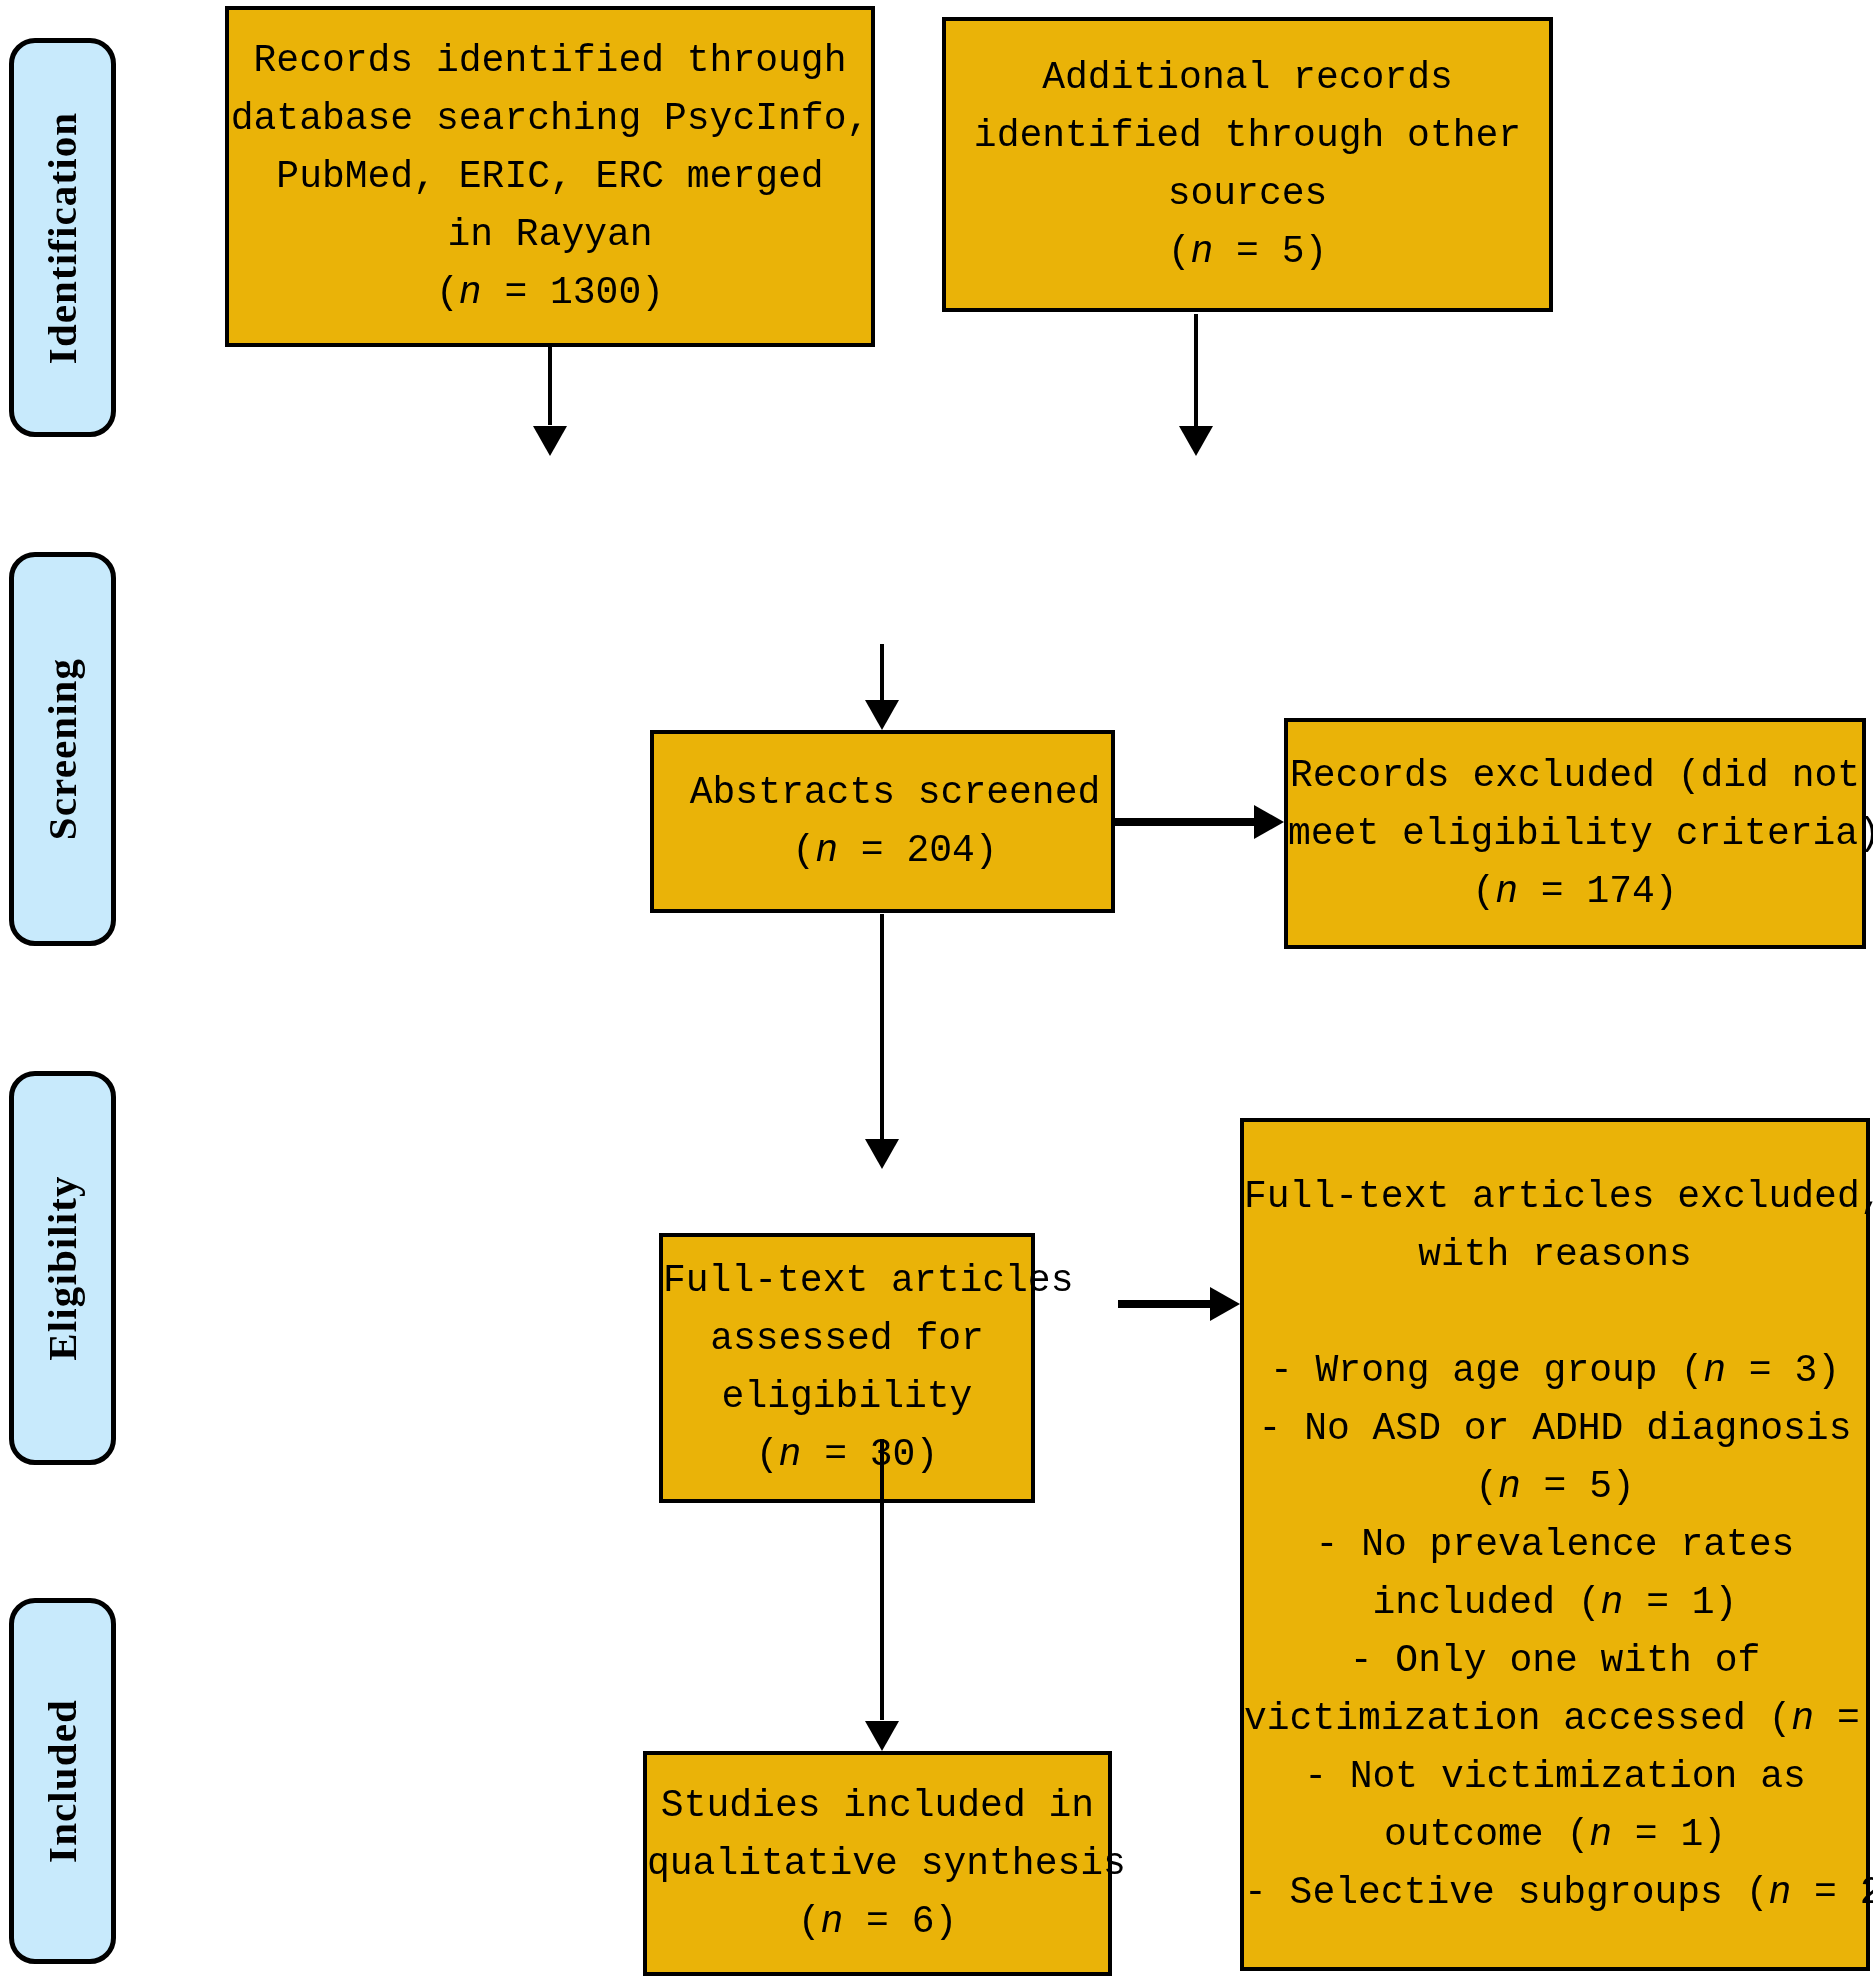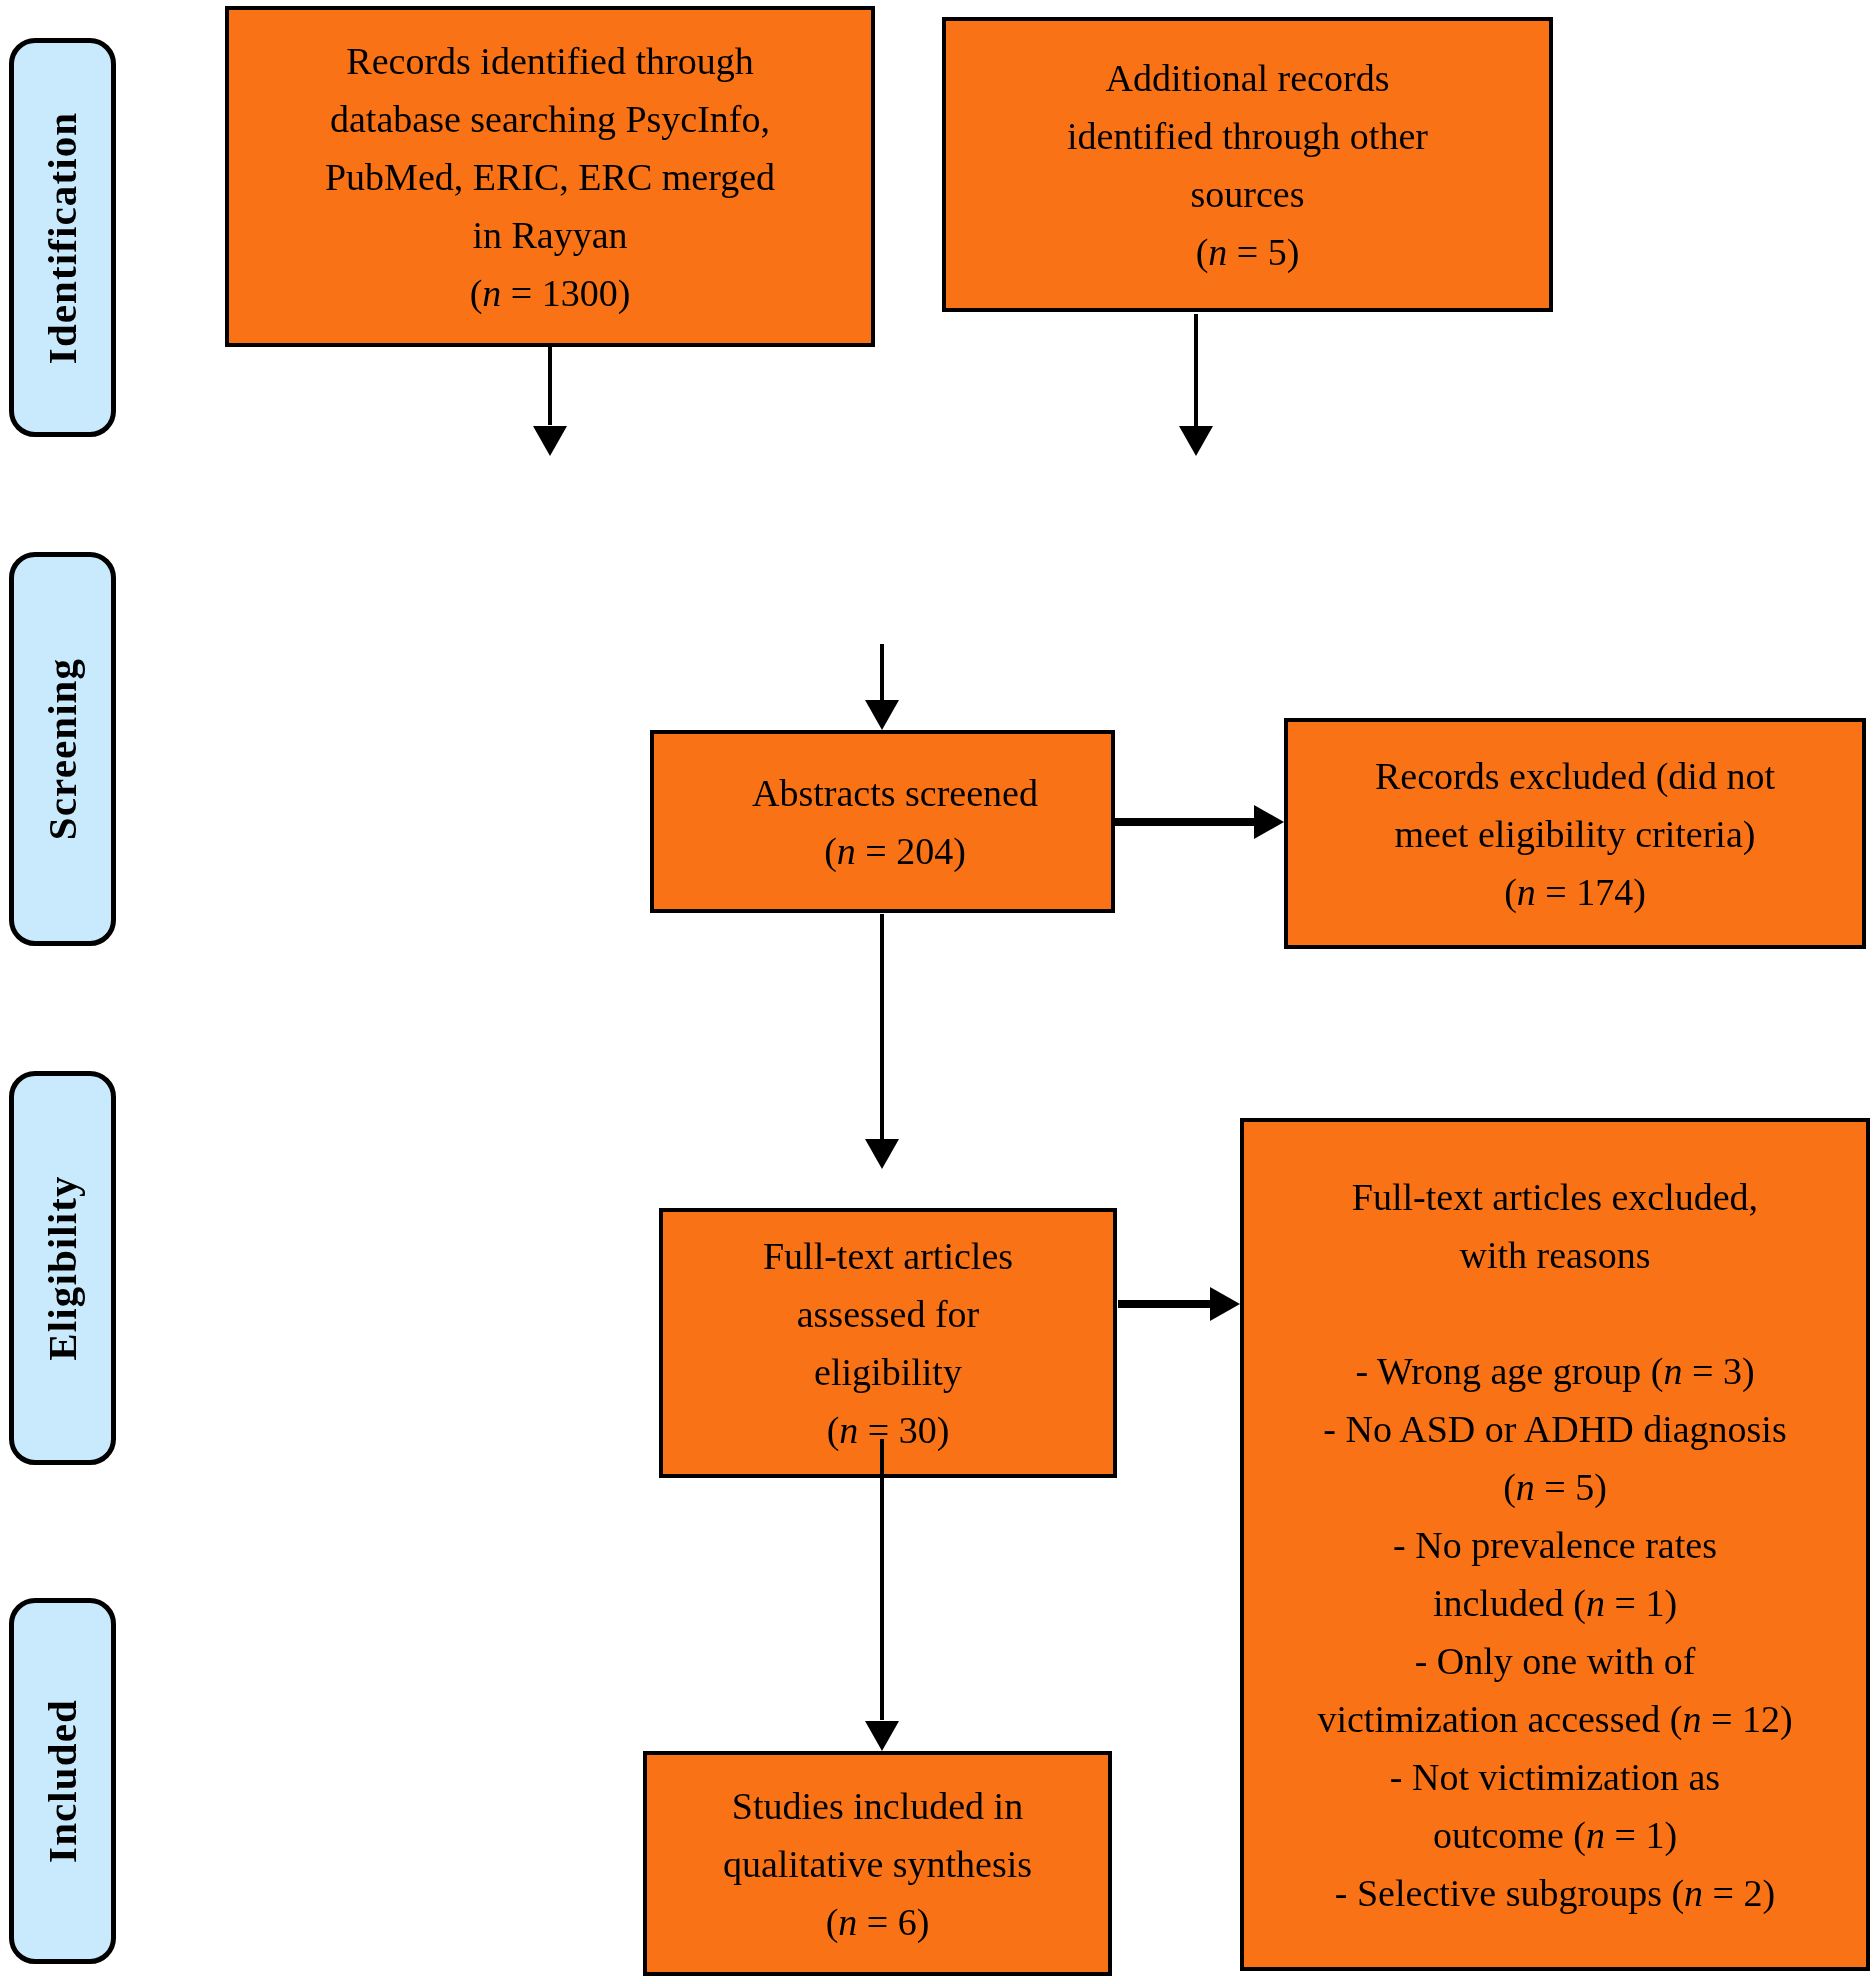--- a/index.html
+++ b/index.html
@@ -24,25 +24,26 @@
   .stage-label{
     transform:rotate(-90deg);
     white-space:nowrap;
     font-weight:bold;
     font-size:41px;
     letter-spacing:1.1px;
   }
   
   .fbox{
     position:absolute;
-    background:#f97316;
+    background:#eab308;
     border:4.8px solid #000;
     box-sizing:border-box;
     display:flex;align-items:center;justify-content:center;
     text-align:center;
+    font-family:Liberation Mono, monospace;
   }
   .btext{width:100%;}
   .line{
     font-size:38px;
     line-height:58px;
     white-space:nowrap;
   }
   
   .vstem{position:absolute;width:4.3px;background:#000;}
   .hstem{position:absolute;height:7.5px;background:#000;}
@@ -105,21 +106,21 @@
   </div>
 
   <div class="fbox" style="left:1284px;top:718px;width:582px;height:231px;">
     <div class="btext">
         <div class="line">Records excluded (did not</div>
         <div class="line">meet eligibility criteria)</div>
         <div class="line">(<i>n</i> = 174)</div>
       </div>
   </div>
 
-  <div class="fbox" style="left:659px;top:1208px;width:458px;height:270px;">
+  <div class="fbox" style="left:659px;top:1233px;width:376px;height:270px;">
     <div class="btext">
         <div class="line">Full-text articles</div>
         <div class="line">assessed for</div>
         <div class="line">eligibility</div>
         <div class="line">(<i>n</i> = 30)</div>
       </div>
   </div>
 
   <div class="fbox" style="left:1240px;top:1118px;width:630px;height:853px;">
     <div class="btext">

